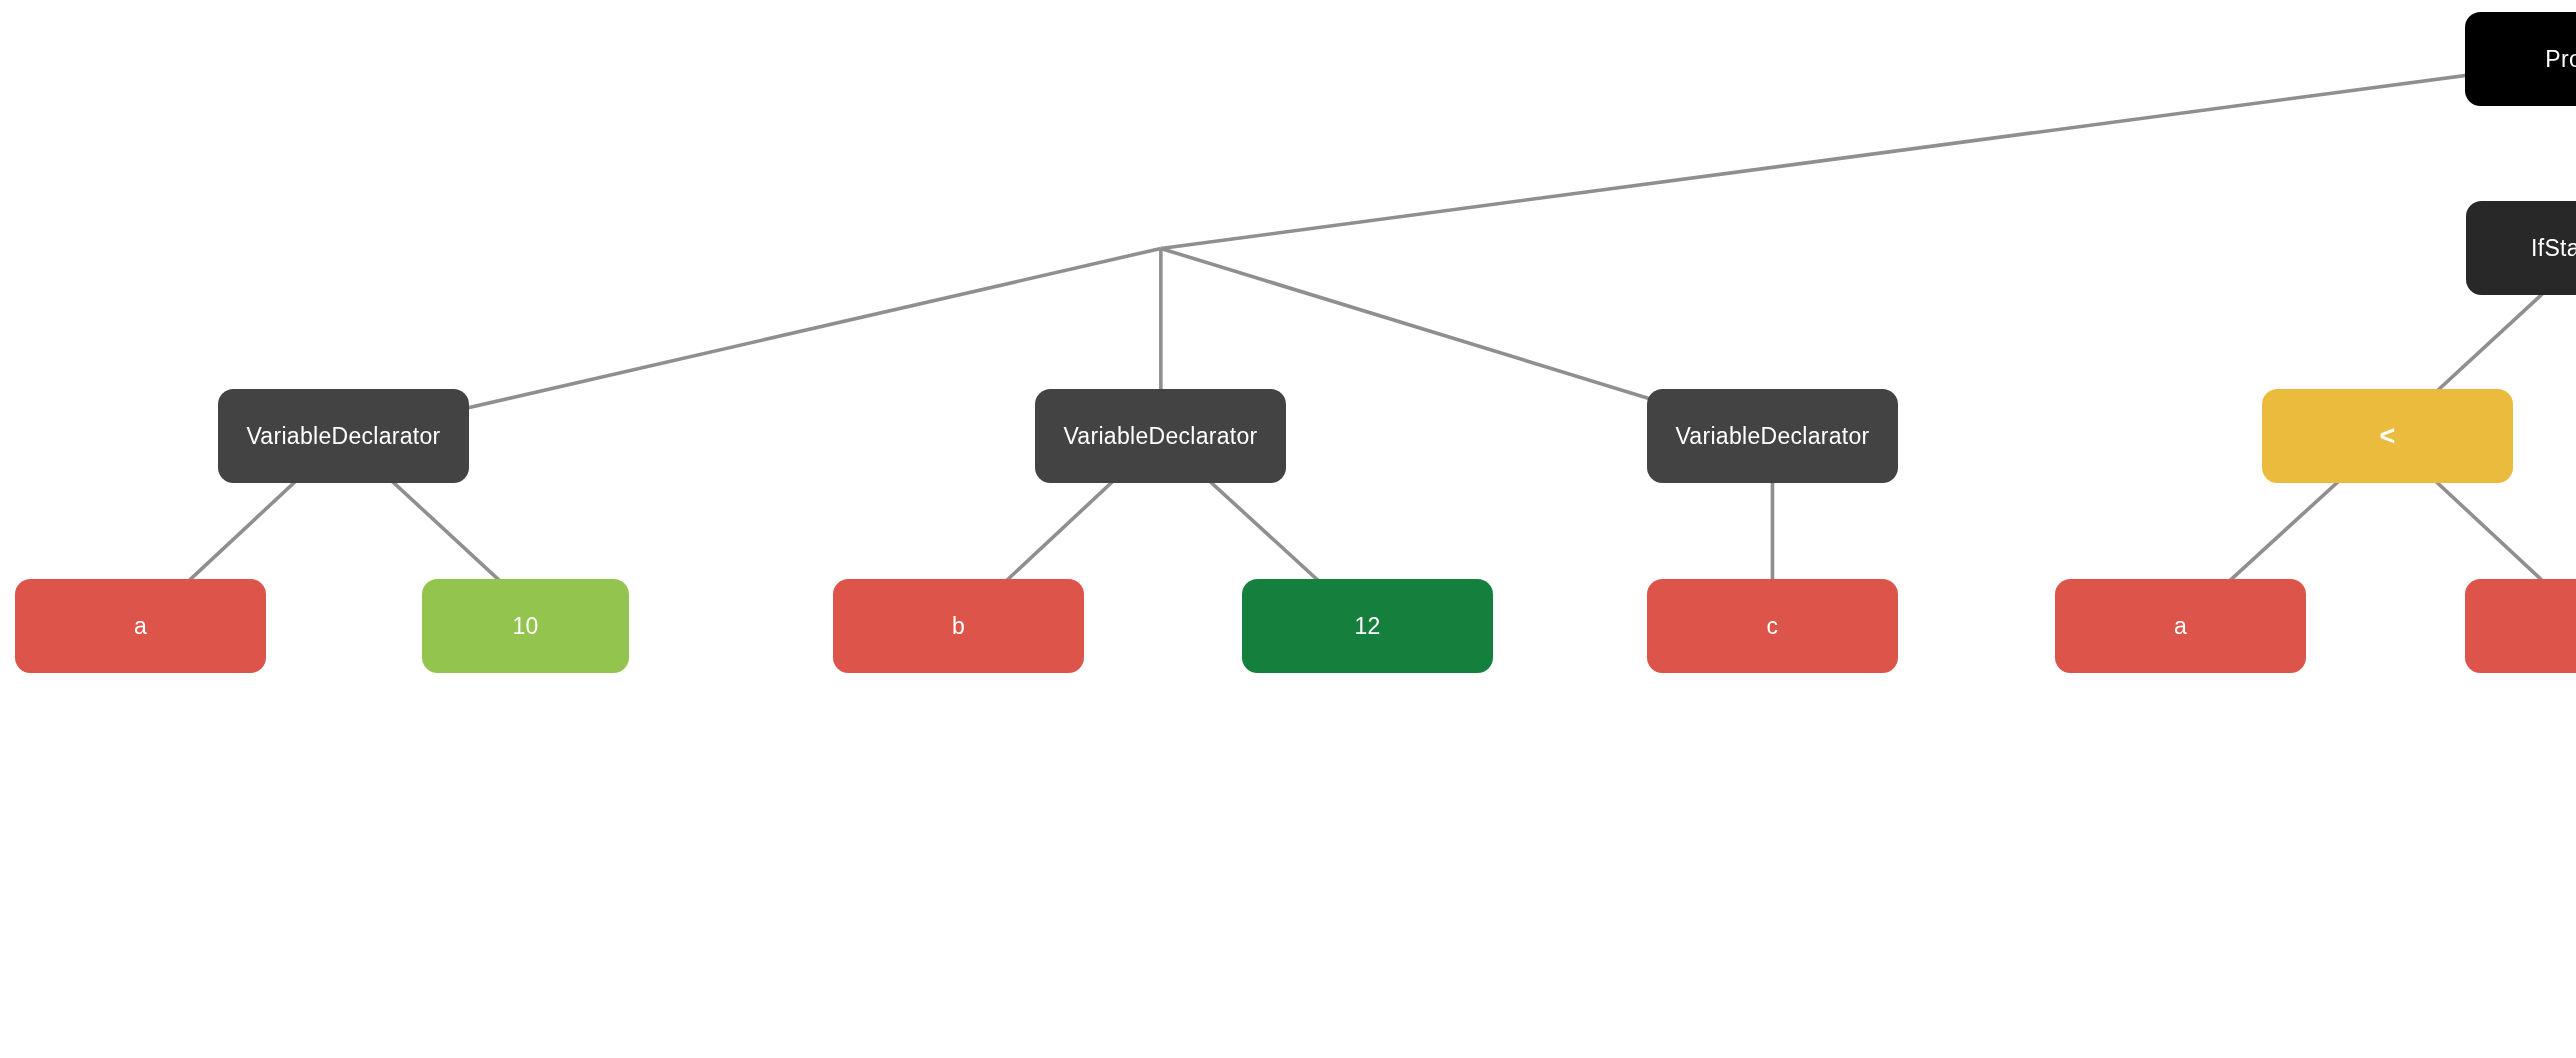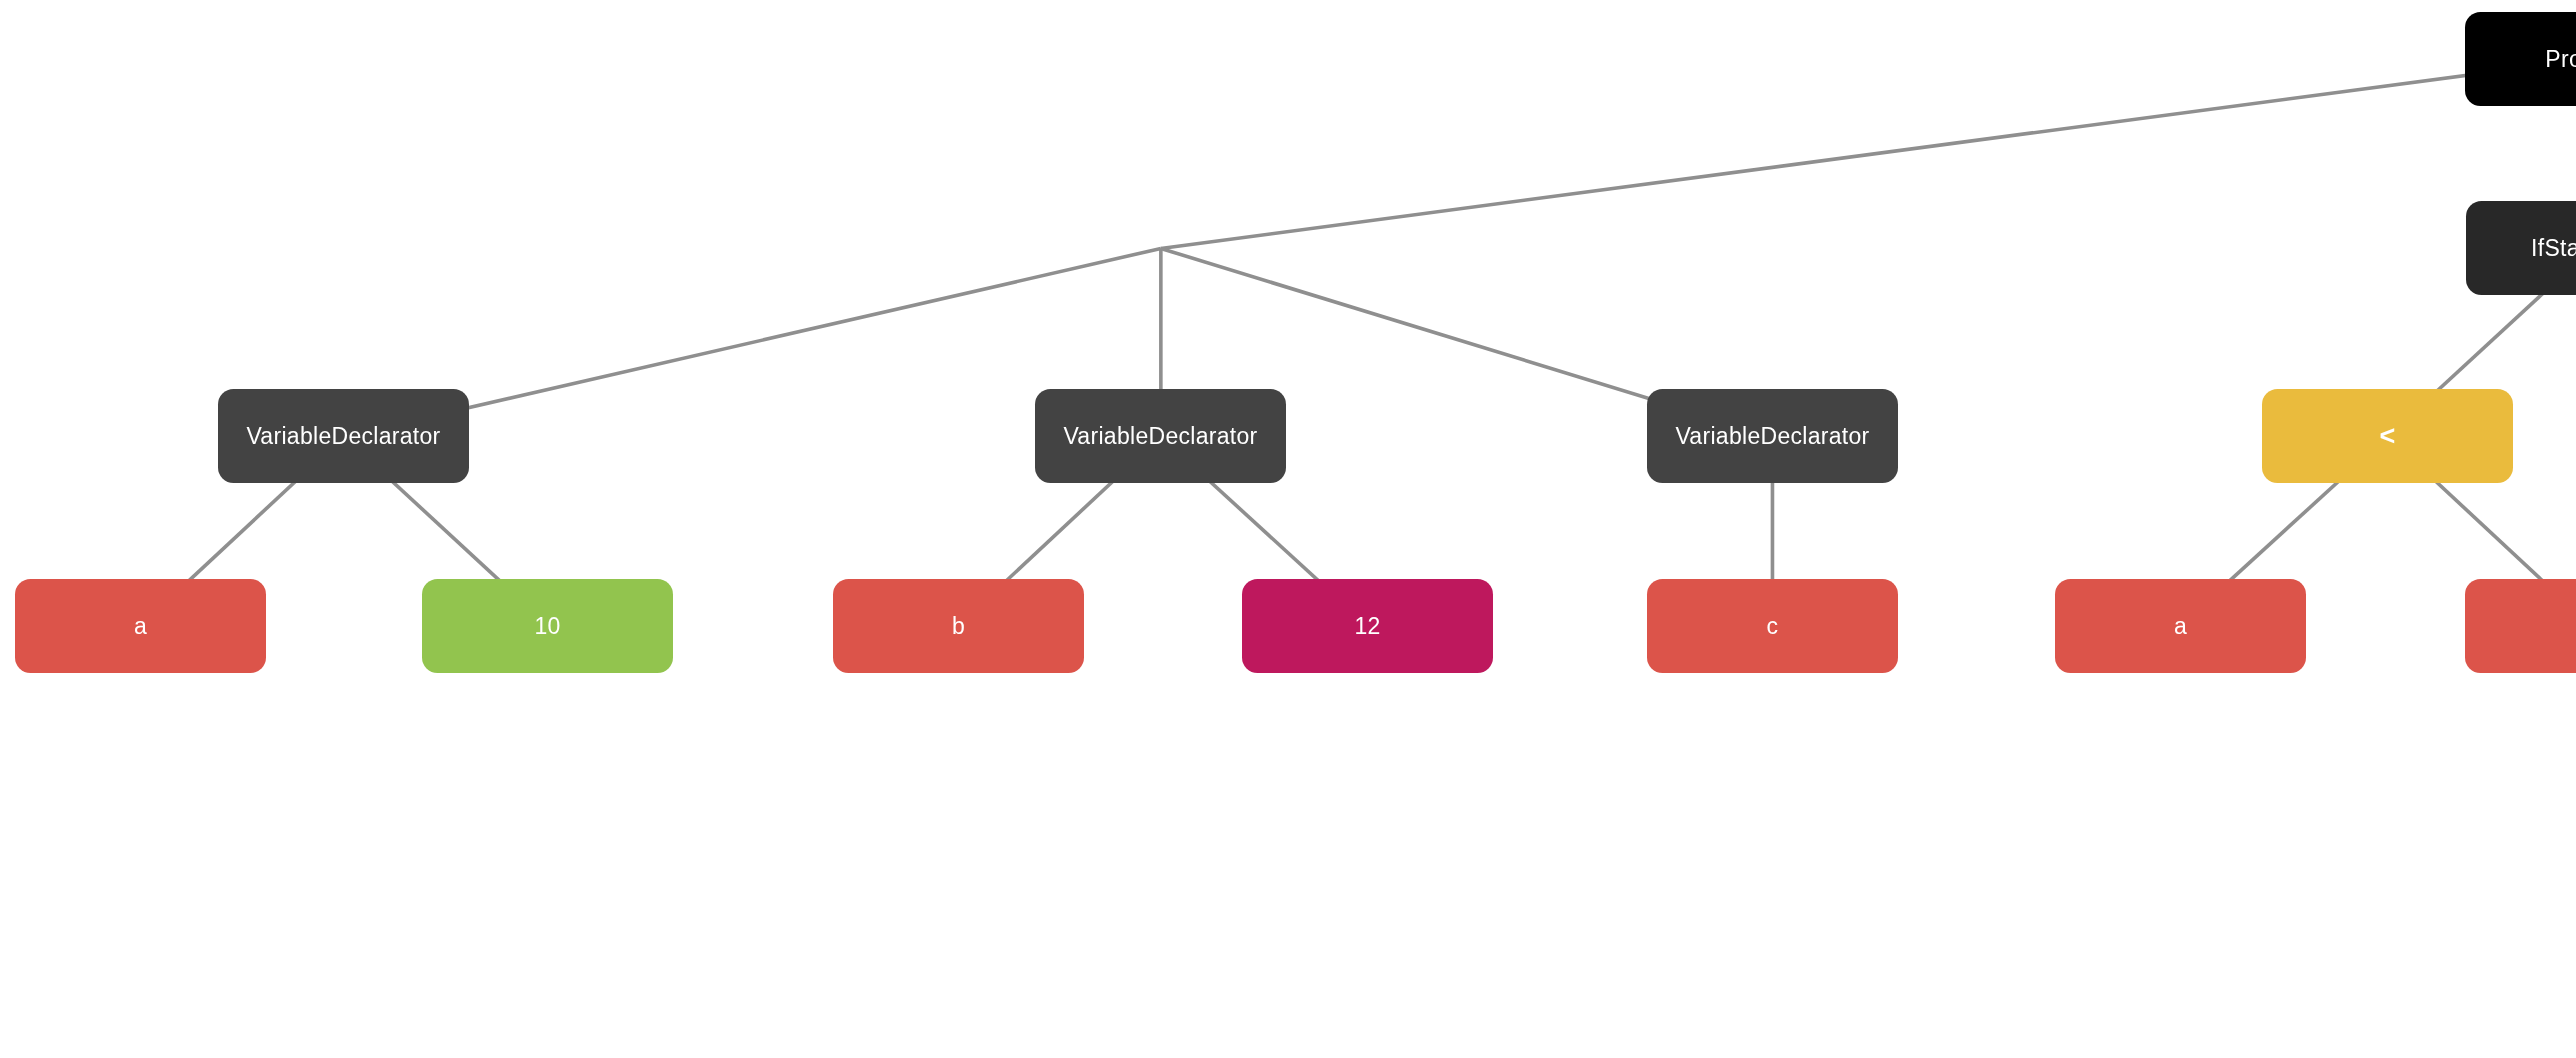--- a/index.html
+++ b/index.html
@@ -82,27 +82,27 @@
     </div>
     <div class="node declarator" style="left: 1647px; top: 389px; width: 251px; height: 94px; background: rgb(67, 67, 67); color: rgb(255, 255, 255);">
       <span class="label">VariableDeclarator</span>
     </div>
     <div class="node operator" style="left: 2262px; top: 389px; width: 251px; height: 94px; background: rgb(234, 187, 61); color: rgb(255, 255, 255);">
       <span class="label">&lt;</span>
     </div>
     <div class="node identifier" style="left: 15px; top: 579px; width: 251px; height: 94px; background: rgb(220, 84, 74); color: rgb(255, 255, 255);">
       <span class="label">a</span>
     </div>
-    <div class="node literal" style="left: 422px; top: 579px; width: 251px; height: 94px; background: rgb(146, 196, 78); color: rgb(255, 255, 255);">
+    <div class="node literal" style="left: 422px; top: 579px; width: 207px; height: 94px; background: rgb(146, 196, 78); color: rgb(255, 255, 255);">
       <span class="label">10</span>
     </div>
     <div class="node identifier" style="left: 833px; top: 579px; width: 251px; height: 94px; background: rgb(220, 84, 74); color: rgb(255, 255, 255);">
       <span class="label">b</span>
     </div>
-    <div class="node literal" style="left: 1242px; top: 579px; width: 251px; height: 94px; background: #be185d; color: rgb(255, 255, 255);">
+    <div class="node literal" style="left: 1242px; top: 579px; width: 251px; height: 94px; background: #15803d; color: rgb(255, 255, 255);">
       <span class="label">12</span>
     </div>
     <div class="node identifier" style="left: 1647px; top: 579px; width: 251px; height: 94px; background: rgb(220, 84, 74); color: rgb(255, 255, 255);">
       <span class="label">c</span>
     </div>
     <div class="node identifier" style="left: 2055px; top: 579px; width: 251px; height: 94px; background: rgb(220, 84, 74); color: rgb(255, 255, 255);">
       <span class="label">a</span>
     </div>
     <div class="node identifier" style="left: 2465px; top: 579px; width: 251px; height: 94px; background: rgb(220, 84, 74); color: rgb(255, 255, 255);"></div>
   </div>

